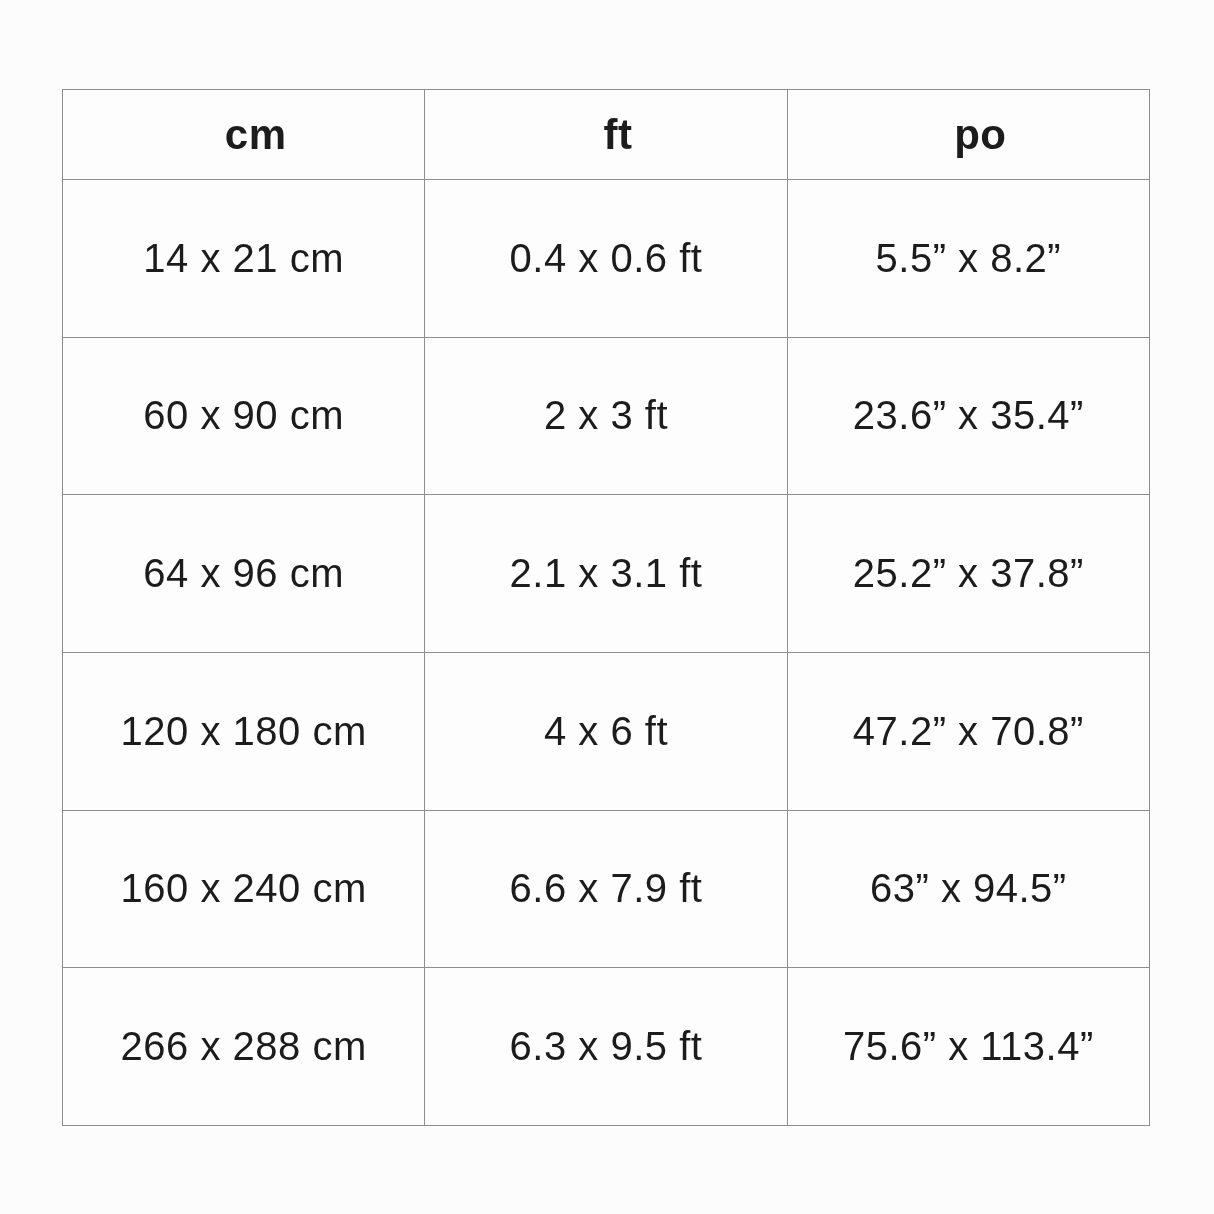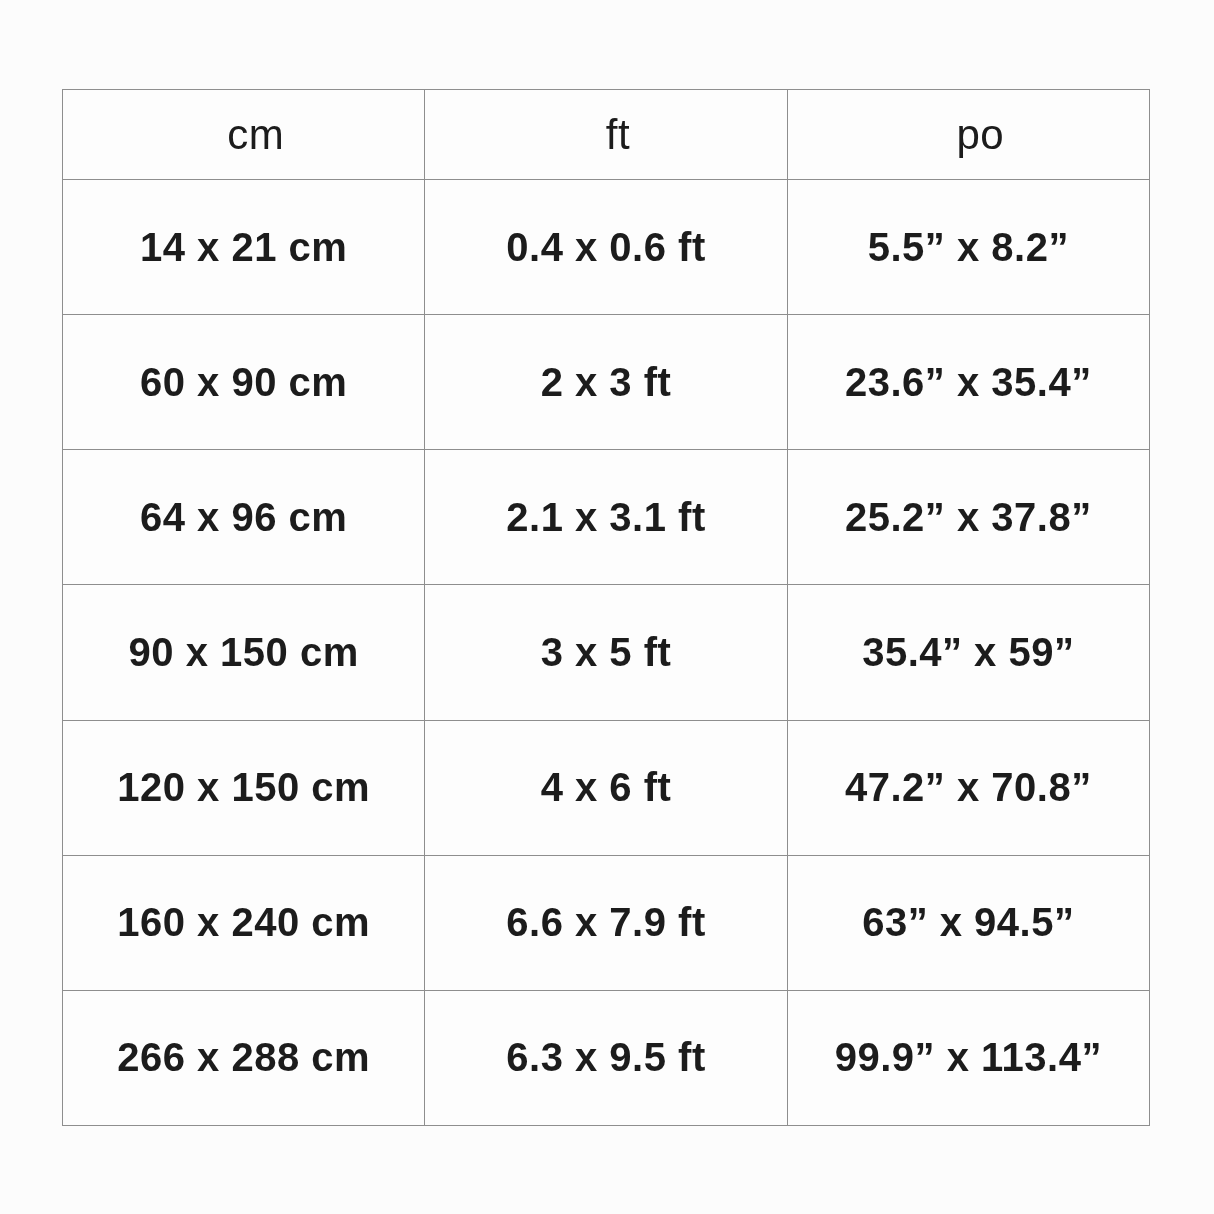--- a/index.html
+++ b/index.html
@@ -33,28 +33,28 @@
     border: 1.5px solid #8e8e8e;
     text-align: center;
     vertical-align: middle;
     color: #1c1c1c;
     padding: 0;
     white-space: nowrap;
   }
   table.size-table th {
     height: 89px;
     font-size: 42px;
-    font-weight: 400;
+    font-weight: 700;
     letter-spacing: 0.5px;
     padding-left: 24px;
   }
   table.size-table td {
     height: 94px;
     font-size: 40px;
-    font-weight: 700;
+    font-weight: 400;
     letter-spacing: 0.5px;
   }
 </style>
 </head>
 <body>
 
 <div class="canvas">
   <table class="size-table">
     <thead>
       <tr>
@@ -73,34 +73,29 @@
           <td>60 x 90 cm</td>
           <td>2 x 3 ft</td>
           <td>23.6” x 35.4”</td>
         </tr>
         <tr>
           <td>64 x 96 cm</td>
           <td>2.1 x 3.1 ft</td>
           <td>25.2” x 37.8”</td>
         </tr>
         <tr>
-          <td>90 x 150 cm</td>
-          <td>3 x 5 ft</td>
-          <td>35.4” x 59”</td>
-        </tr>
-        <tr>
-          <td>120 x 150 cm</td>
+          <td>120 x 180 cm</td>
           <td>4 x 6 ft</td>
           <td>47.2” x 70.8”</td>
         </tr>
         <tr>
           <td>160 x 240 cm</td>
           <td>6.6 x 7.9 ft</td>
           <td>63” x 94.5”</td>
         </tr>
         <tr>
           <td>266 x 288 cm</td>
           <td>6.3 x 9.5 ft</td>
-          <td>99.9” x 113.4”</td>
+          <td>75.6” x 113.4”</td>
         </tr>
       </tbody>
   </table>
 </div>
 
 </body></html>

